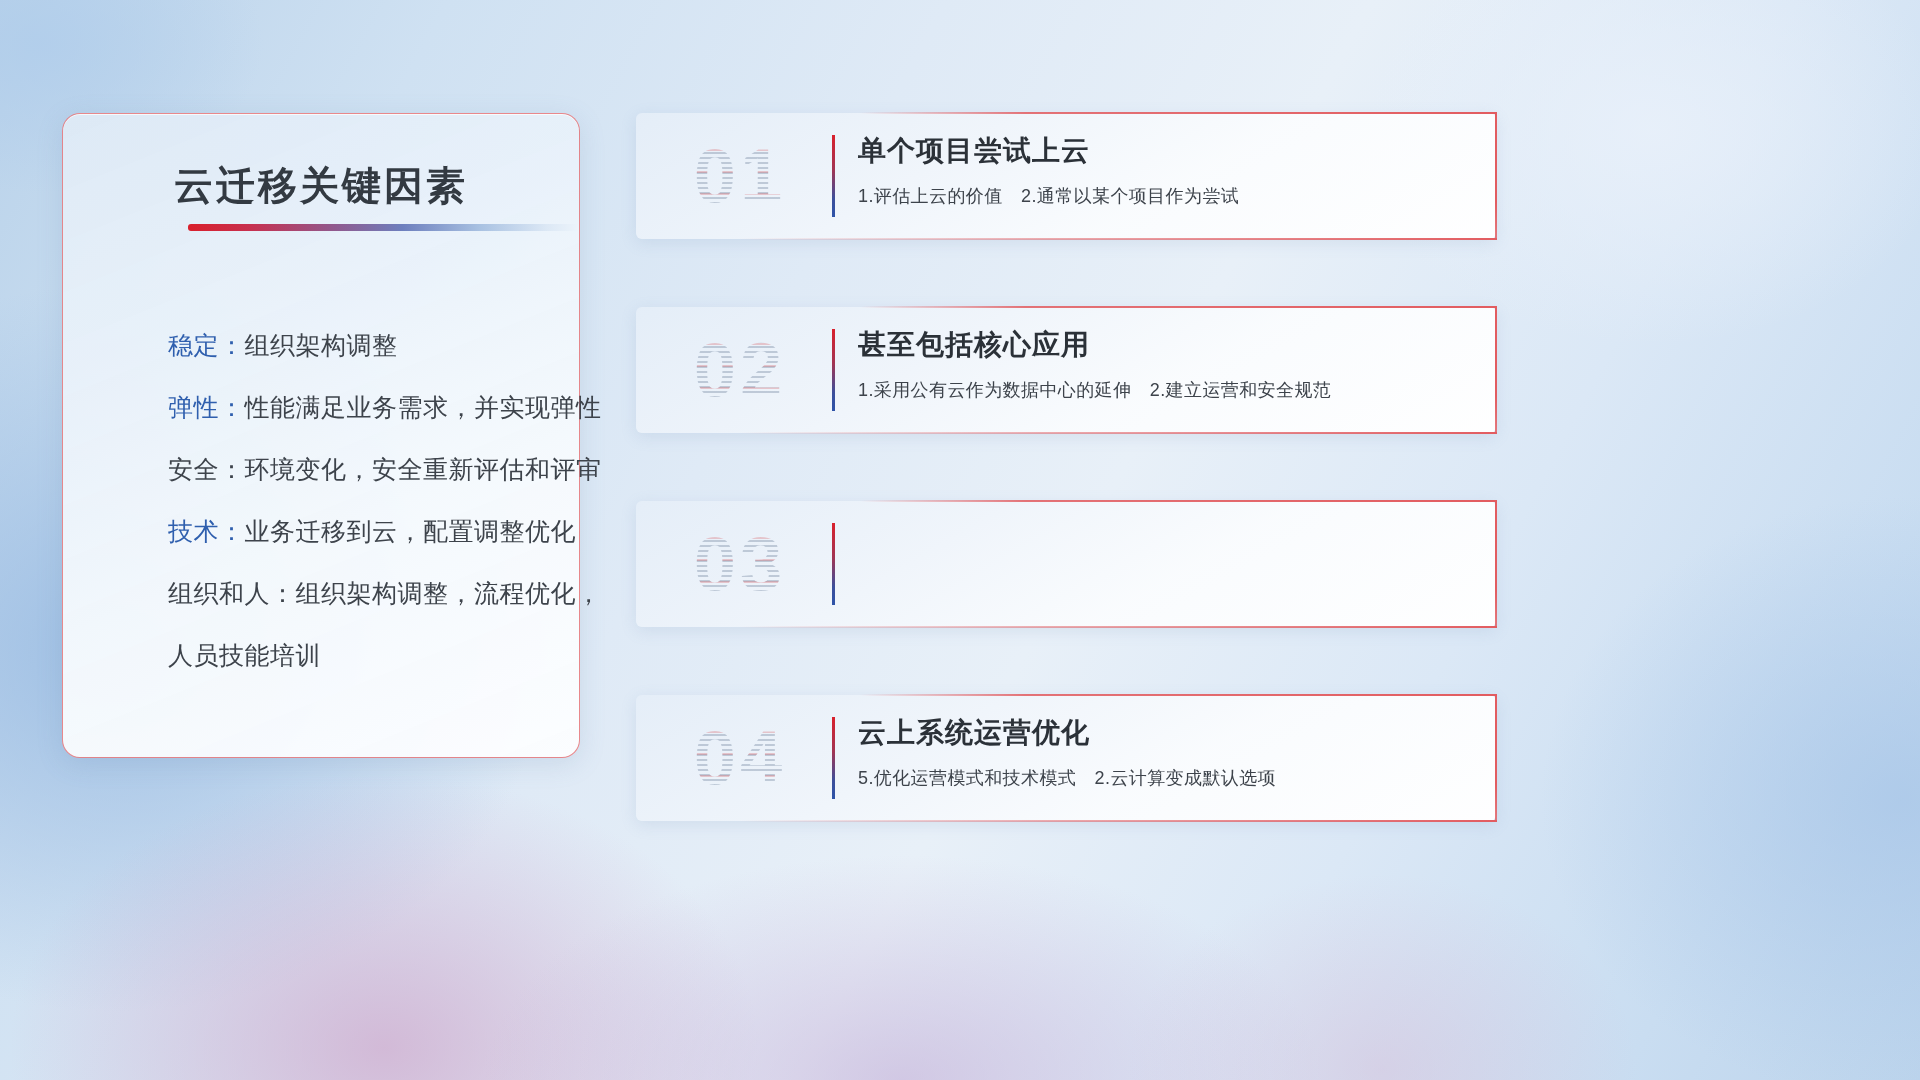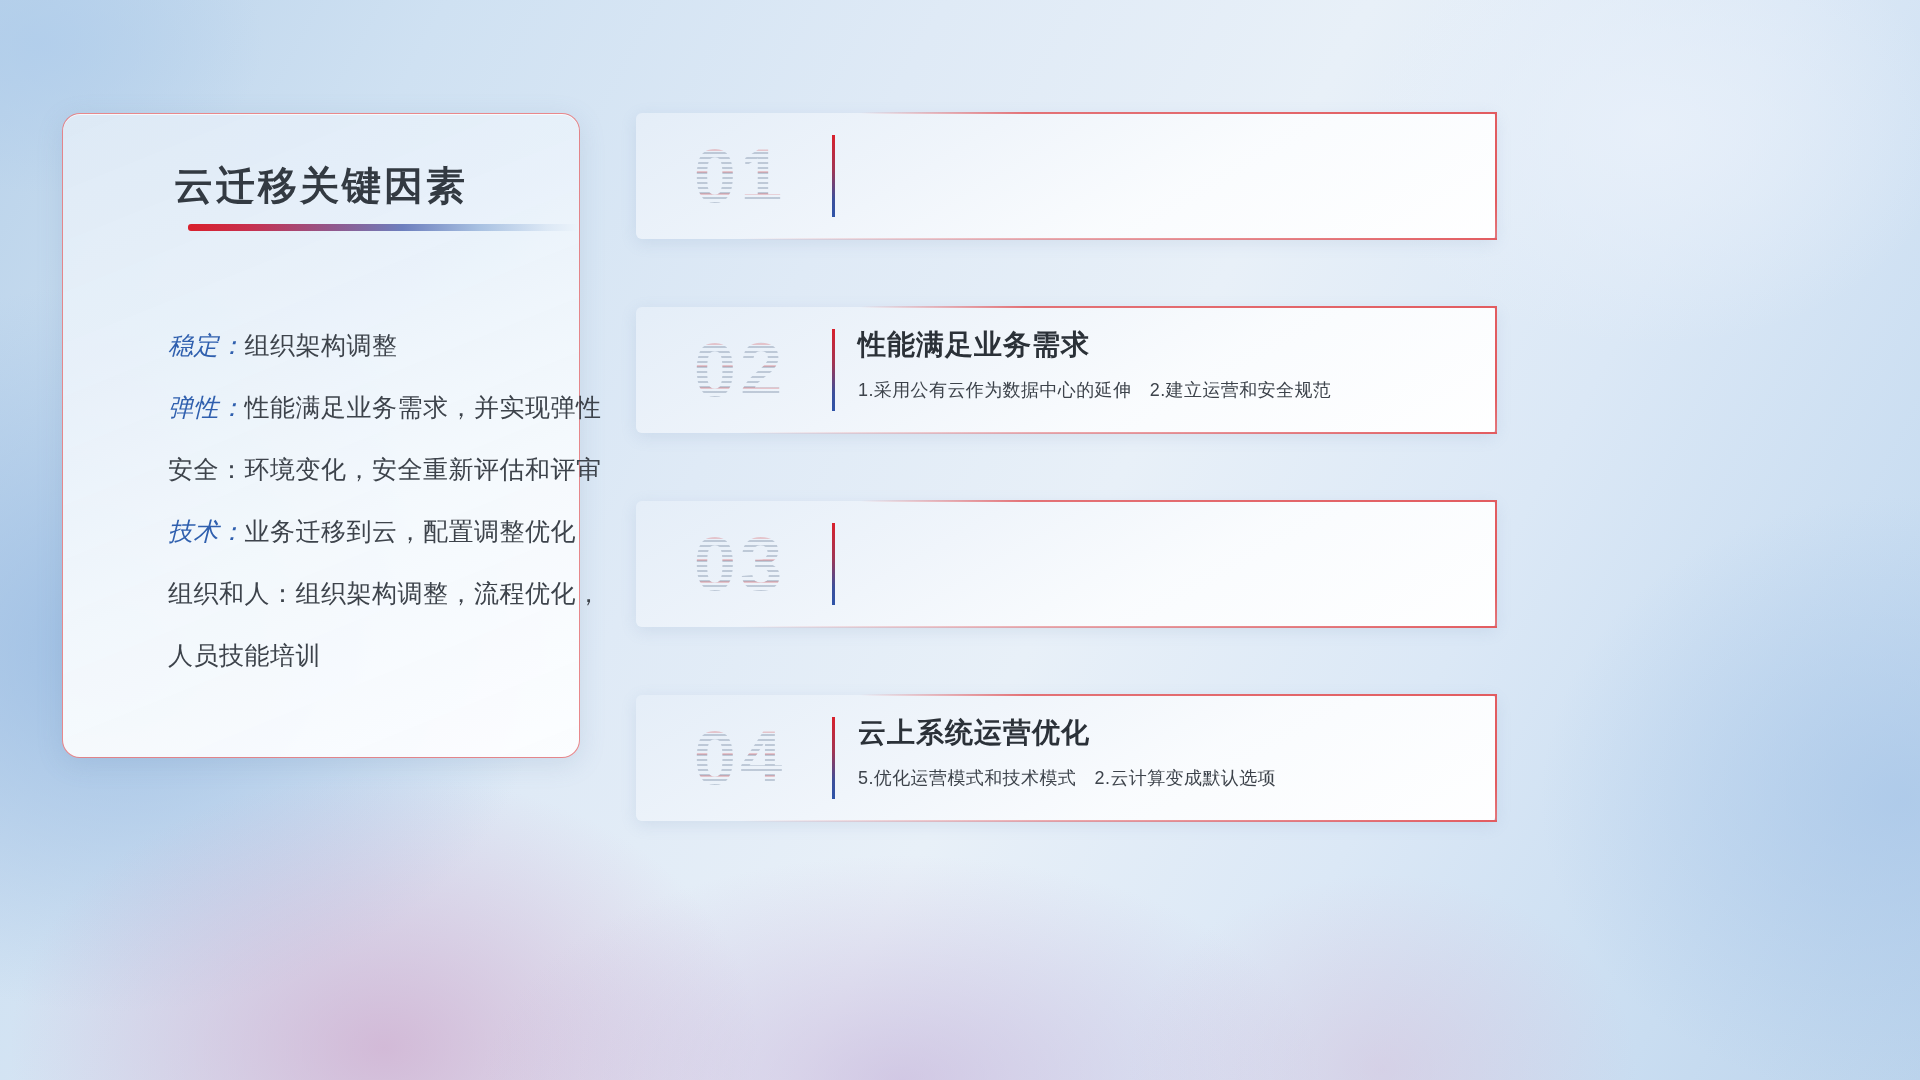--- a/index.html
+++ b/index.html
@@ -33,21 +33,21 @@
     font-size:39px;font-weight:bold;color:#333a42;letter-spacing:3px;
   }
   #titleRule{
     position:absolute;left:125px;top:110px;width:390px;height:7px;
     background:linear-gradient(90deg,#d9202c 0%,#c7304f 16%,#8f5a8f 38%,#6d7fbe 55%,#a9c2e2 75%,#dce8f5 92%,rgba(220,232,245,0) 100%);
     border-radius:3px 0 0 3px;
   }
   #factorList{position:absolute;left:105px;top:200px;right:24px;}
   .factorRow{font-size:25px;line-height:62px;color:#3d434b;white-space:nowrap;letter-spacing:.5px;}
   .fLabel{font-weight:400;}
-  .fLabel.blue{color:#2f5fae;font-style:italic;}
+  .fLabel.blue{color:#2f5fae;}
   .fLabel.dark{color:#3d434b;margin-top:8px;}
   .fText{color:#3d434b;}
 
   
   #cards{position:absolute;left:636px;top:113px;width:860px;}
   .card{
     position:relative;height:126px;margin-bottom:68px;border-radius:6px;
     background:linear-gradient(150deg, rgba(229,238,248,.92) 0%, rgba(240,245,251,.95) 34%, rgba(250,252,254,.97) 62%, rgba(255,255,255,.98) 100%);
     box-shadow:0 4px 16px rgba(110,145,185,.16);
     overflow:visible;
@@ -112,30 +112,34 @@
 </div>
 
 <div id="cards">
     <div class="card">
       <div class="edgeTop"></div>
       <div class="edgeRight"></div>
       <div class="edgeBottom"></div>
       <div class="num">01</div>
       <div class="numTint">01</div>
       <div class="divider"></div>
+      <div class="cardBody">
+        <div class="cardTitle">单个项目尝试上云</div>
+        <div class="cardDesc">1.评估上云的价值　2.通常以某个项目作为尝试</div>
+      </div>
     </div>
     <div class="card">
       <div class="edgeTop"></div>
       <div class="edgeRight"></div>
       <div class="edgeBottom"></div>
       <div class="num">02</div>
       <div class="numTint">02</div>
       <div class="divider"></div>
       <div class="cardBody">
-        <div class="cardTitle">性能满足业务需求</div>
+        <div class="cardTitle">甚至包括核心应用</div>
         <div class="cardDesc">1.采用公有云作为数据中心的延伸　2.建立运营和安全规范</div>
       </div>
     </div>
     <div class="card">
       <div class="edgeTop"></div>
       <div class="edgeRight"></div>
       <div class="edgeBottom"></div>
       <div class="num">03</div>
       <div class="numTint">03</div>
       <div class="divider"></div>

